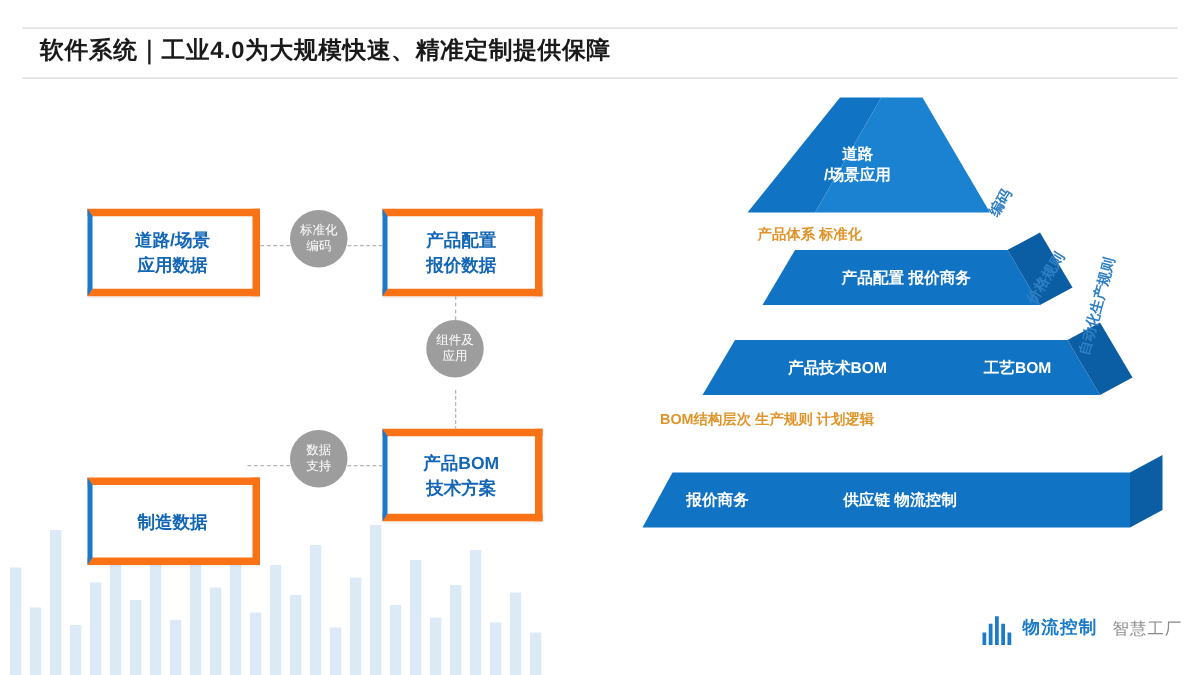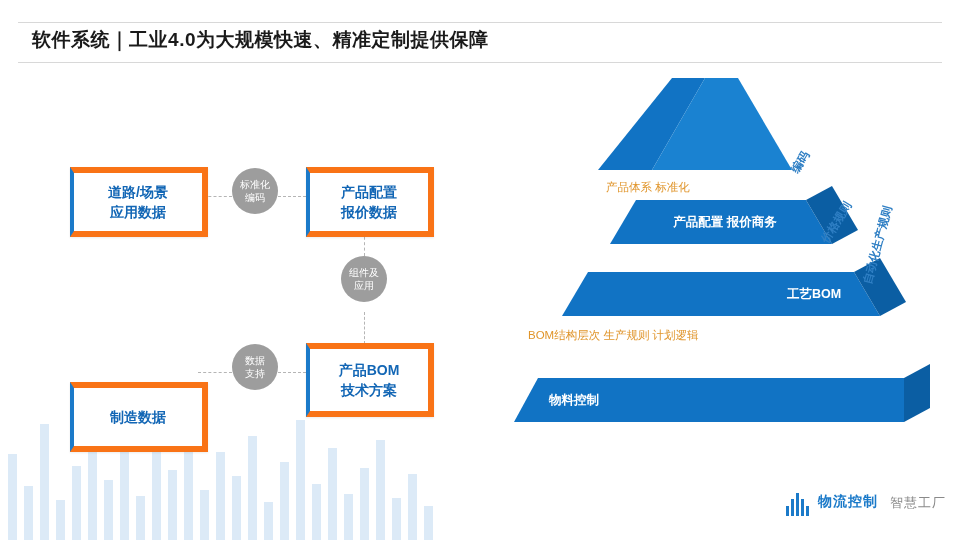--- a/index.html
+++ b/index.html
@@ -45,21 +45,21 @@
   .dash-h{position:absolute;height:0;border-top:1px dashed #b5b5b5;}
   .dash-v{position:absolute;width:0;border-left:1px dashed #b5b5b5;}
 
   
   .pyr{position:absolute;left:470px;top:60px;width:490px;height:420px;}
   .lbl{
     position:absolute;color:#fff;font-weight:bold;font-size:12.5px;
     text-align:center;line-height:1.35;white-space:nowrap;
   }
   .sublbl{
-    position:absolute;color:#e0952b;font-size:11.5px;font-weight:normal;white-space:nowrap;
+    position:absolute;color:#e0952b;font-size:11.5px;font-weight:bold;white-space:nowrap;
   }
   .sidelbl{
     position:absolute;color:#2f7fc4;font-size:11.5px;font-weight:bold;white-space:nowrap;
     transform-origin:left top;
   }
 
   
   .logo{position:absolute;left:786px;top:490px;width:160px;height:30px;}
   .logo-mark{position:absolute;left:0;top:2px;width:26px;height:24px;}
   .logo-mark i{position:absolute;bottom:0;width:3px;background:#1b7ac9;}
@@ -167,26 +167,30 @@
       <polygon points="118,212 384,212 410,256 92,256" fill="#1173c4"></polygon>
       <polygon points="384,212 410,256 436,242 410,198" fill="#0b5ea3"></polygon>
 
       <polygon points="68,318 434,318 434,362 44,362" fill="#1173c4"></polygon>
       <polygon points="434,318 434,362 460,348 460,304" fill="#0b5ea3"></polygon>
 
       <polygon points="268,18 268,18 268,18" fill="none"></polygon>
     </svg>
 
     
+    <div class="lbl" style="left:156px;top:55px;width:120px;white-space:pre-line;">道路
+/场景应用</div>
 
     <div class="lbl" style="left:160px;top:154px;width:190px;">产品配置    报价商务</div>
 
+    <div class="lbl" style="left:110px;top:226px;width:180px;">产品技术BOM</div>
     <div class="lbl" style="left:284px;top:226px;width:120px;">工艺BOM</div>
 
-    <div class="lbl" style="left:44px;top:332px;width:120px;">物料控制</div>
+    <div class="lbl" style="left:44px;top:332px;width:120px;">报价商务</div>
+    <div class="lbl" style="left:160px;top:332px;width:180px;">供应链  物流控制</div>
 
     
     <div class="sublbl" style="left:136px;top:120px;">产品体系  标准化</div>
     
     
 
     
 
     
 

